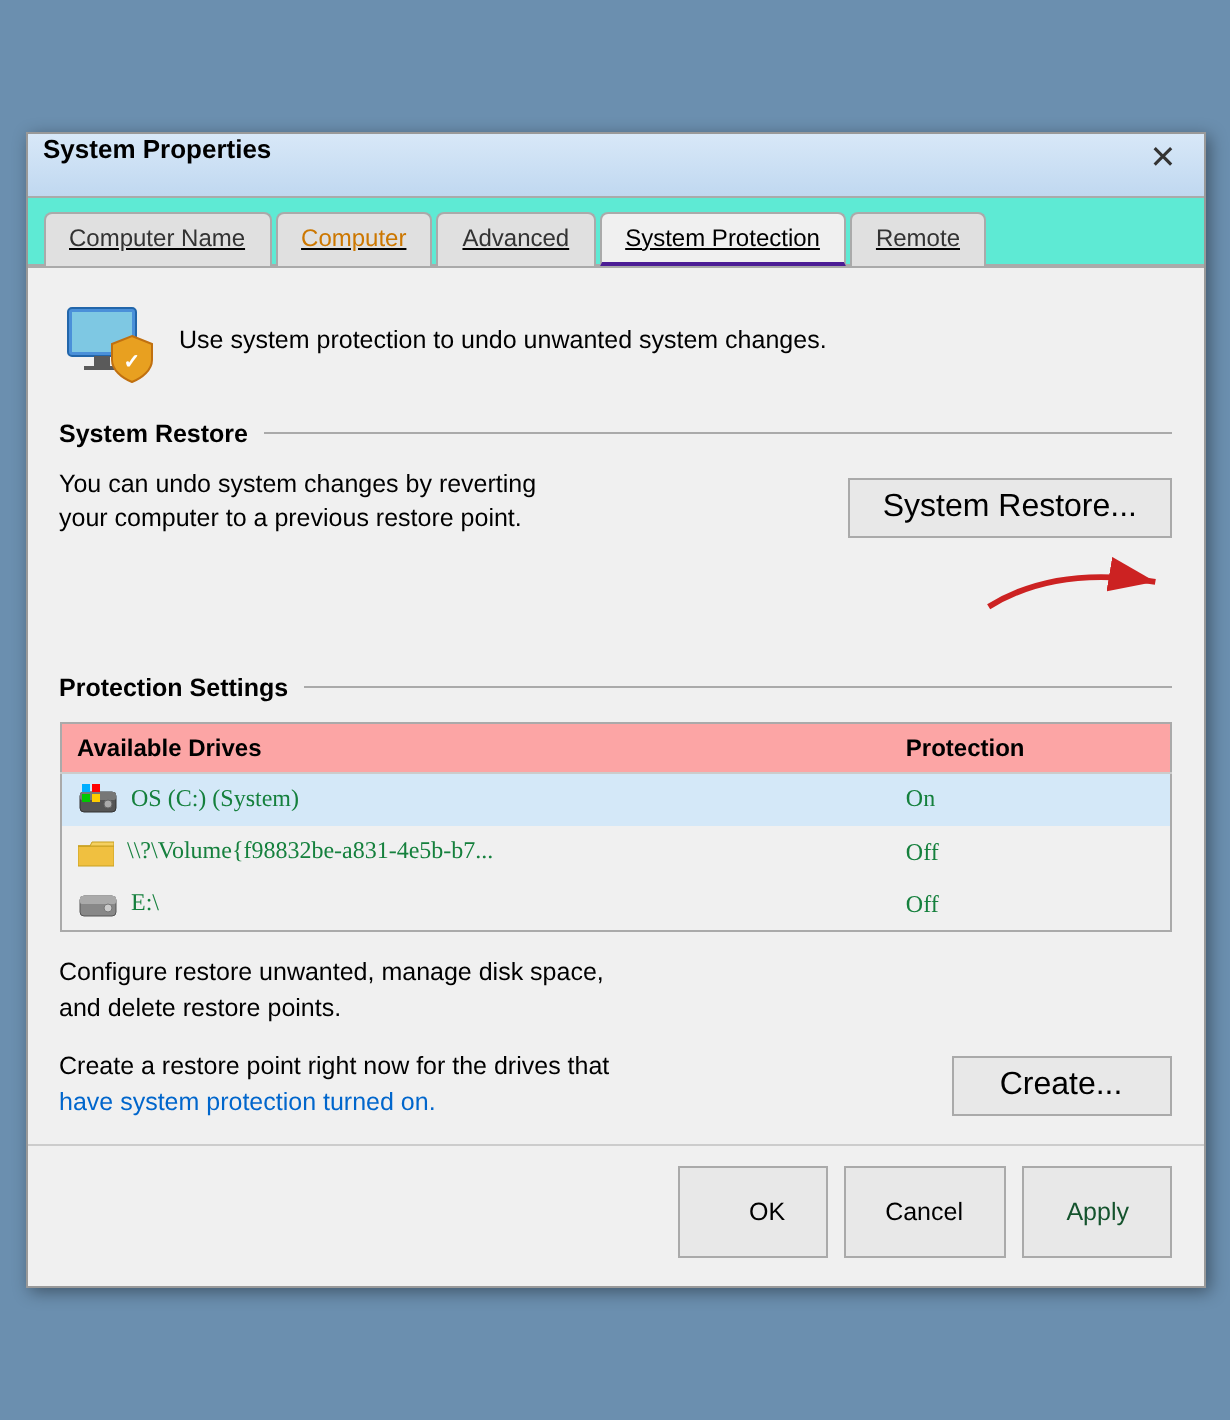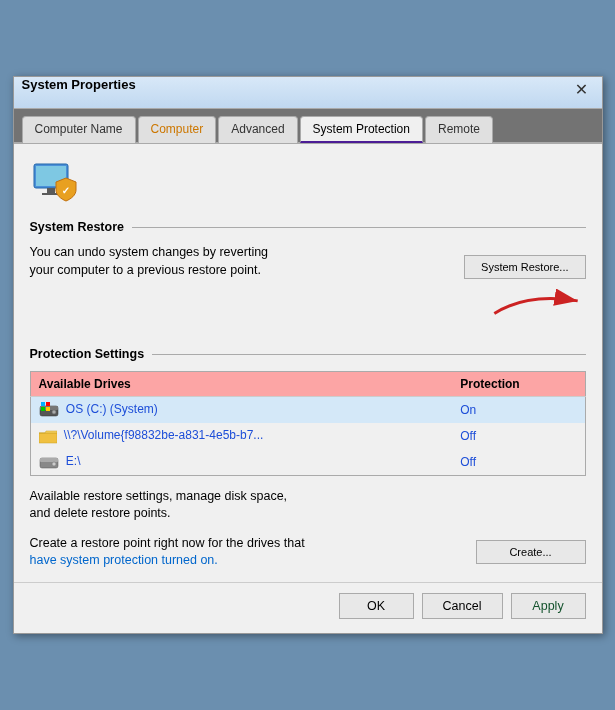--- a/index.html
+++ b/index.html
@@ -40,24 +40,25 @@
       cursor: pointer;
       font-size: 16px;
       color: #333;
       display: flex;
       align-items: center;
       justify-content: center;
     }
 
     .tabs {
       display: flex;
-      background: #737373;
+      background: #5eead4;
       border-bottom: 2px solid #aaa;
       padding: 6px 8px 0 8px;
       gap: 0;
+      text-decoration: underline;
     }
     .tab {
       padding: 5px 12px;
       border: 1px solid #aaa;
       border-bottom: none;
       background: #e0e0e0;
       cursor: pointer;
       font-size: 12px;
       color: #333;
       margin-right: 2px;
@@ -124,21 +125,21 @@
       flex: 1;
       font-size: 12.5px;
       color: #000;
       line-height: 1.4;
     }
     .btn {
       background: #e8e8e8;
       border: 1px solid #aaa;
       padding: 5px 16px;
       cursor: pointer;
-      font-size: 11px;
+      font-size: 16px;
       min-width: 110px;
       text-align: center;
       white-space: nowrap;
     }
     .btn:disabled { color: #aaa; cursor: default; }
 
     .arrow-area {
       display: flex;
       justify-content: flex-end;
       padding: 4px 0 8px 0;
@@ -164,22 +165,23 @@
       text-align: left;
       padding: 5px 8px;
       font-size: 12px;
       font-weight: 600;
       border-bottom: 1px solid #ccc;
       color: #000;
     }
     .drives-table td {
       padding: 5px 8px;
       font-size: 12px;
-      color: #1d4ed8;
+      color: #15803d;
       vertical-align: middle;
+      font-family: Liberation Serif, serif;
     }
     .drives-table tr.row-selected {
       background: #d4e8f8;
     }
     .drive-icon {
       display: inline-block;
       margin-right: 4px;
       vertical-align: middle;
     }
     .on-text { color: #000; }
@@ -214,25 +216,25 @@
       justify-content: flex-end;
       align-items: center;
       gap: 8px;
       padding: 10px 16px 14px;
       border-top: 1px solid #ccc;
       background: #f0f0f0;
     }
     .footer-btn {
       background: #e8e8e8;
       border: 1px solid #aaa;
-      padding: 5px 20px;
+      padding: 15px 20px;
       cursor: pointer;
       font-size: 12.5px;
       min-width: 75px;
-      text-align: center;
+      text-align: right;
     }
     .footer-btn.apply-btn { color: #14532d; cursor: default; }
   </style>
 </head>
 <body>
 
 <div class="window">
 
   <div class="title-bar">
     <span class="title-bar-text">System Properties</span>
@@ -259,20 +261,21 @@
 
           <rect x="17" y="32" width="8" height="5" fill="#5a5a5a"></rect>
           <rect x="12" y="37" width="18" height="2" fill="#5a5a5a"></rect>
 
           <g transform="translate(26, 22)">
             <path d="M10,0 L20,4 L20,12 C20,17 15,21 10,23 C5,21 0,17 0,12 L0,4 Z" fill="#e8a020" stroke="#c07010" stroke-width="1"></path>
             <text x="10" y="16" text-anchor="middle" font-size="10" fill="white" font-weight="bold">✓</text>
           </g>
         </svg>
       </div>
+      <span class="info-text">Use system protection to undo unwanted system changes.</span>
     </div>
 
     <div class="restore-section">
       <div class="section-header">
         <span class="section-label">System Restore</span>
         <div class="section-line"></div>
       </div>
       <div class="restore-row">
         <span class="restore-desc" style="white-space:pre-line;">You can undo system changes by reverting
 your computer to a previous restore point.</span>
@@ -346,21 +349,21 @@
               </span>
               <span>E:\</span>
             </td>
             <td class="off-text">Off</td>
           </tr>
         </tbody>
       </table>
     </div>
 
     <div class="config-row">
-      <span class="config-desc" style="white-space:pre-line;">Available restore settings, manage disk space,
+      <span class="config-desc" style="white-space:pre-line;">Configure restore unwanted, manage disk space,
 and delete restore points.</span>
     </div>
 
     <div class="create-row">
       <div class="create-desc">
         <span>Create a restore point right now for the drives that</span><br>
         <span class="blue-text">have system protection turned on.</span>
       </div>
       <button class="btn">Create...</button>
     </div>

